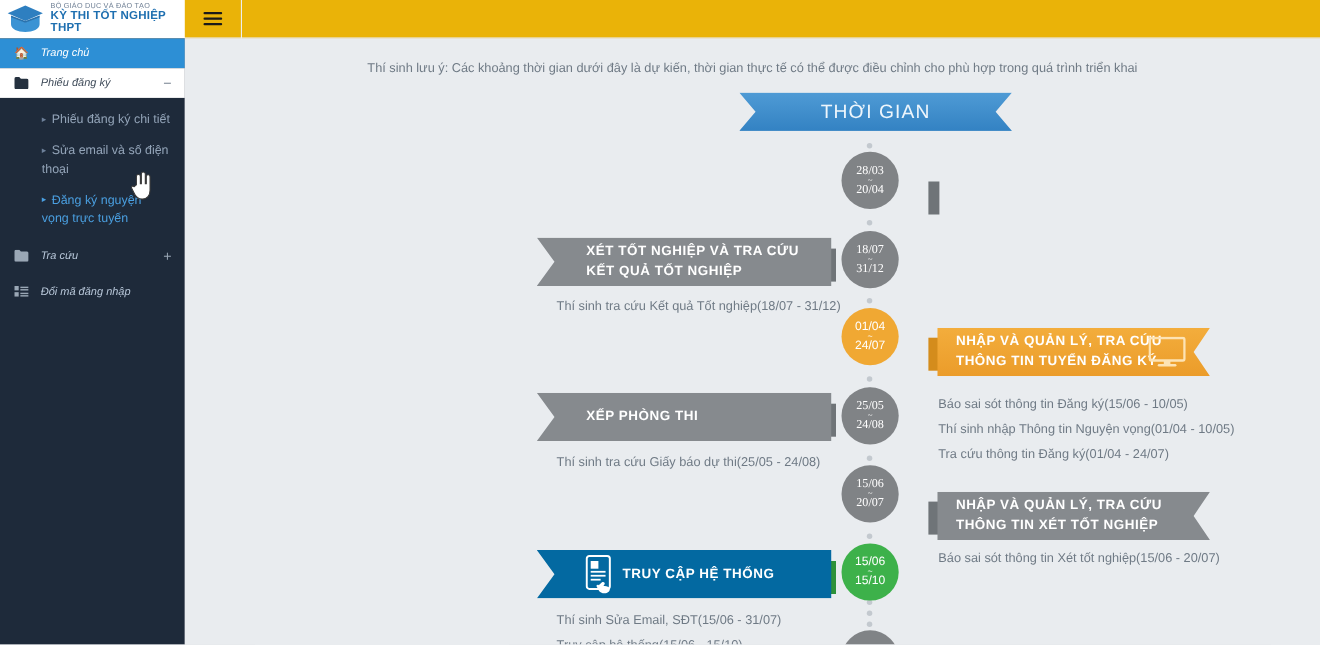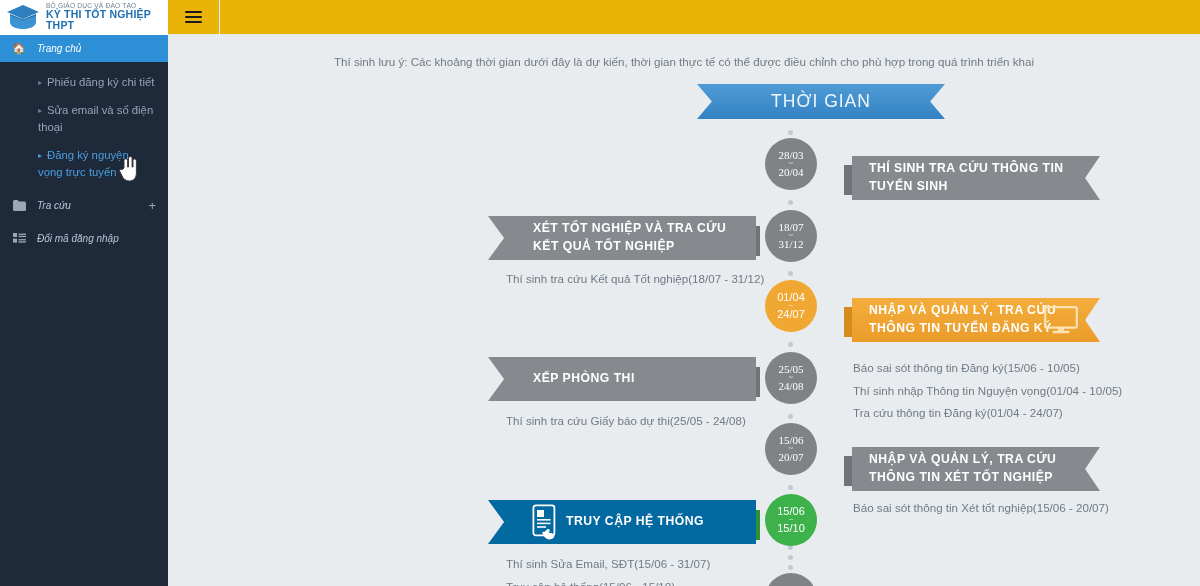--- a/index.html
+++ b/index.html
@@ -61,21 +61,21 @@
 
   
   .main {
     position: absolute; top: 35px; left: 168px; width: 1032px; height: 551px;
     background: #e9ecef; overflow: hidden;
   }
   .notice {
     position: absolute; top: 20px; left: 0; width: 1032px; text-align: center;
     font-size: 11.6px; color: #6f7a85;
   }
-  .tg-wrap { position: absolute; top: 49px; left: 529px; width: 248px; height: 35px; }
+  .tg-wrap { position: absolute; top: 49px; left: 504px; width: 248px; height: 35px; }
   .tg-inner {
     width: 100%; height: 100%;
     background: linear-gradient(#4f9bd5, #3382c3);
     clip-path: polygon(0 0, 100% 0, 94% 50%, 100% 100%, 0 100%, 6% 50%);
     -webkit-clip-path: polygon(0 0, 100% 0, 94% 50%, 100% 100%, 0 100%, 6% 50%);
     display: flex; align-items: center; justify-content: center;
     color: #eef6fc; font-size: 17.5px; letter-spacing: 1px;
   }
   .dot3 { position: absolute; left: 620px; width: 5px; height: 5px; border-radius: 50%; background: #c3c9cf; }
 
@@ -149,20 +149,29 @@
           <span></span>
           <span></span>
       </div>
     </div>
   </div>
 
   <div class="sidebar">
     <div class="side-item active">
       <span class="side-ico">🏠</span>
       <span class="side-label">Trang chủ</span>
+    </div>
+    <div class="side-item white">
+      <span class="side-ico">
+        <svg width="13" height="11" viewBox="0 0 13 11">
+            <path d="M0 1.5A1.5 1.5 0 0 1 1.5 0h3L6 1.6h5.5A1.5 1.5 0 0 1 13 3.1v6.4A1.5 1.5 0 0 1 11.5 11h-10A1.5 1.5 0 0 1 0 9.5Z" fill="#25313f"></path>
+          </svg>
+      </span>
+      <span class="side-label">Phiếu đăng ký</span>
+      <span class="side-sign">−</span>
     </div>
 
     <div class="side-gap"></div>
     <div class="sub-item">
       <span class="caret">▸</span><span>Phiếu đăng ký chi tiết</span>
     </div>
     <div class="sub-item">
       <span class="caret">▸</span><span>Sửa email và số điện thoại</span>
     </div>
     <div class="sub-item sel">
@@ -266,26 +275,20 @@
       <span>15/06</span>
       <span class="tilde">~</span>
       <span>15/10</span>
     </div>
     <div class="node gray" style="top:538px">
 
       <span></span>
     </div>
 
     <div class="tab-r" style="top:130px"></div>
-    <div class="ban ban-right gray" style="top:121px">
-      <div class="two-line">
-        <span>THÍ SINH TRA CỨU THÔNG TIN</span>
-        <span>TUYỂN SINH</span>
-      </div>
-    </div>
 
     <div class="tab-r orange" style="top:272px"></div>
     <div class="ban ban-right orange" style="top:263px">
       <div class="two-line">
         <span>NHẬP VÀ QUẢN LÝ, TRA CỨU</span>
         <span>THÔNG TIN TUYỂN ĐĂNG KÝ</span>
       </div>
       <svg class="ban-ico" width="34" height="28" viewBox="0 0 34 28">
         <rect x="1.2" y="1.2" width="31.6" height="20.5" rx="1.6" fill="none" stroke="#fde3b4" stroke-width="2.2"></rect>
         <rect x="14" y="21.5" width="6" height="3.6" fill="#fde3b4"></rect>

